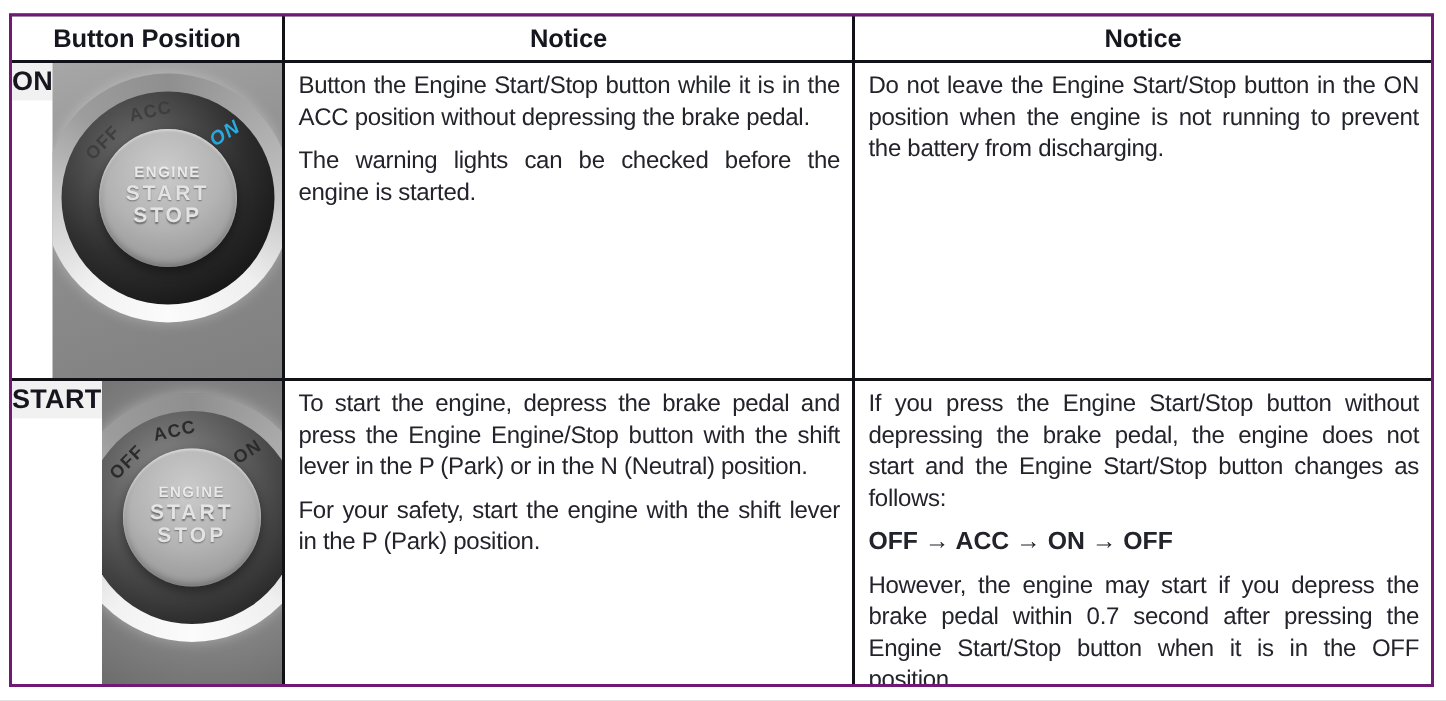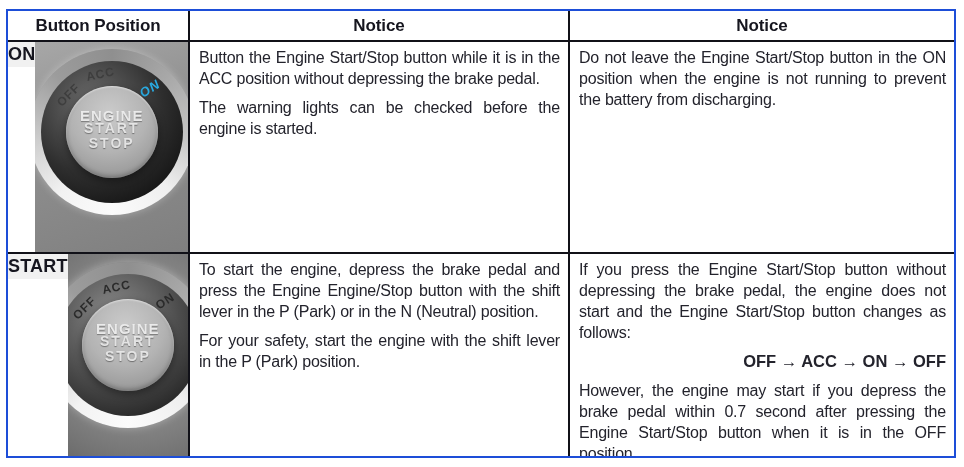--- a/index.html
+++ b/index.html
@@ -14,21 +14,21 @@
 
   
   .tbl {
     position: absolute; left: 6px; top: 9px;
     width: 950px; height: 449px;
     display: grid;
     grid-template-columns: 180px 378px 1fr;
     grid-template-rows: 29px 210px 1fr;
     gap: 2px;
     background: #111118;
-    border: 2px solid #1d4ed8;
+    border: 2px solid #701a75;
   }
   .cell { background: #ffffff; overflow: hidden; }
 
   .head {
     display: flex; align-items: center; justify-content: center;
     font-weight: bold; font-size: 17px; color: #16161f;
     letter-spacing: -0.1px;
   }
 
   .txt {
@@ -36,21 +36,21 @@
     font-size: 16px; line-height: 21px;
     text-align: justify;
     letter-spacing: -0.2px;
     color: #23232c;
     hyphens: auto; -webkit-hyphens: auto;
   }
   .txt p { margin: 0 0 8px 0; }
   .txt p:last-child { margin-bottom: 0; }
   .txt p.seq {
     font-weight: bold; font-size: 16.5px;
-    text-align: right; letter-spacing: 0;
+    text-align: left; letter-spacing: 0;
     margin: 1px 0 8px 0;
   }
 
   
   .poscell { display: flex; flex-direction: row; }
   .poslabel {
     height: 25px; flex: 0 0 25px;
     background: #f1f1f1;
     display: flex; align-items: center; justify-content: center;
     font-weight: bold; font-size: 18px; color: #16161f;
@@ -93,21 +93,21 @@
   .innerbtn {
     position: absolute; inset: 37px; border-radius: 50%;
     background: radial-gradient(circle at 47% 30%, #cbcbcb 0%, #b3b3b3 48%, #949494 85%, #878787 100%);
     box-shadow: inset 0 1px 2px rgba(255,255,255,0.6),
                 inset 0 -2px 4px rgba(0,0,0,0.25),
                 0 3px 8px rgba(0,0,0,0.45);
     display: flex; flex-direction: column; align-items: center; justify-content: center;
     padding-bottom: 3px;
   }
   .innerbtn .engine {
-    font-size: 15px; line-height: 11px; letter-spacing: 1px;
+    font-size: 10px; line-height: 11px; letter-spacing: 1px;
     color: rgba(238,238,238,0.95); font-weight: 600;
     text-shadow: 0 1px 1px rgba(0,0,0,0.35);
   }
   .innerbtn .bigword {
     font-size: 14px; line-height: 15px; letter-spacing: 2px;
     color: rgba(232,232,232,0.95); font-weight: 700;
     text-shadow: 0 1px 1px rgba(0,0,0,0.4);
   }
 </style>
 </head>

